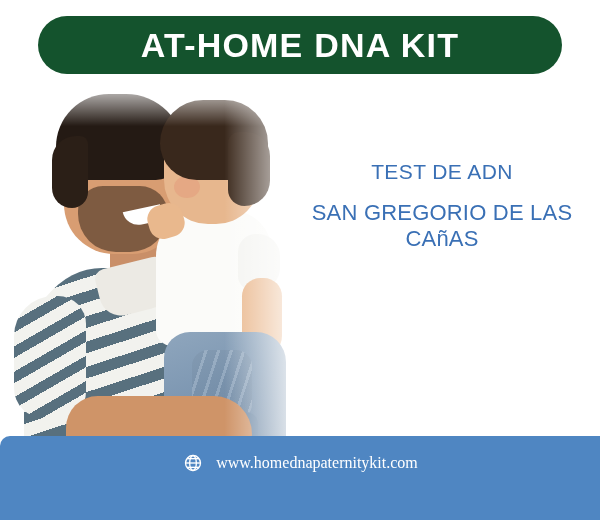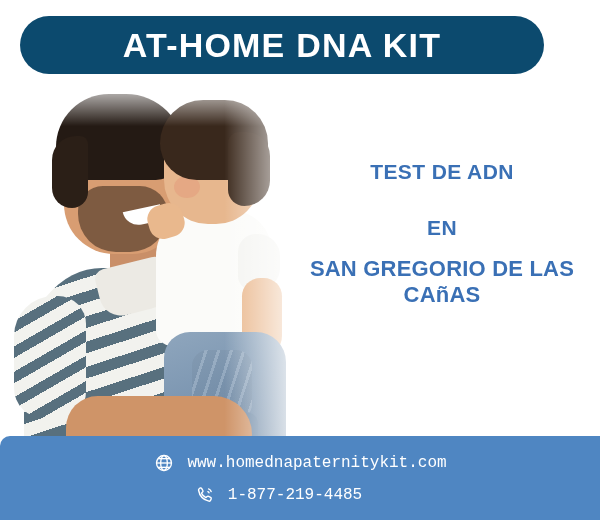--- a/index.html
+++ b/index.html
@@ -17,25 +17,25 @@
     position: relative;
     width: 600px;
     height: 520px;
     background: #ffffff;
     overflow: hidden;
   }
 
   
   .banner {
     position: absolute;
-    left: 20px;
+    left: 38px;
     top: 16px;
     width: 524px;
     height: 58px;
-    background: #0c4a6e;
+    background: #14532d;
     border-radius: 29px;
     display: flex;
     align-items: center;
     justify-content: center;
     box-sizing: border-box;
   }
   .banner-title {
     color: #ffffff;
     font-family: "Liberation Sans", sans-serif;
     font-size: 34px;
@@ -319,21 +319,21 @@
 
   
   .headings {
     position: absolute;
     left: 292px;
     top: 160px;
     width: 300px;
     text-align: center;
     color: #3a70b5;
     font-family: "Liberation Sans", sans-serif;
-    font-weight: bold;
+    font-weight: normal;
   }
   .heading-line1 {
     font-size: 21px;
     letter-spacing: 0.4px;
     line-height: 1.1;
   }
   .heading-line2 {
     font-size: 21px;
     letter-spacing: 0.4px;
     line-height: 1.1;
@@ -354,21 +354,21 @@
     width: 600px;
     height: 84px;
     background: #4f86c2;
     border-top-left-radius: 10px;
   }
   .footer-row {
     position: absolute;
     display: flex;
     justify-content: center;
     color: #ffffff;
-    font-family: Liberation Mono, monospace;
+    font-family: Liberation Serif, serif;
   }
   .footer-row-top {
     left: 0;
     top: 16px;
     width: 600px;
     gap: 14px;
   }
   .footer-row-bottom {
     left: 0;
     top: 48px;
@@ -436,21 +436,20 @@
       <div class="kid-hair-side"></div>
       <div class="kid-hand"></div>
 
       <div class="man-arm"></div>
     </div>
     <div class="photo-fade"></div>
   </div>
 
   <div class="headings">
     <div class="heading-line1">TEST DE ADN</div>
-    <div class="heading-line2">EN</div>
     <div class="heading-line3">SAN GREGORIO DE LAS CAñAS</div>
   </div>
 
   <div class="footer">
 
     <div class="footer-row footer-row-top">
       <div class="footer-item">
         <span class="footer-icon">
           <svg width="20" height="20" viewBox="0 0 24 24" fill="none" stroke="#ffffff" stroke-width="1.6">
             <circle cx="12" cy="12" r="9"></circle>
@@ -458,29 +457,19 @@
             <line x1="3" y1="12" x2="21" y2="12"></line>
             <line x1="4.6" y1="6.8" x2="19.4" y2="6.8"></line>
             <line x1="4.6" y1="17.2" x2="19.4" y2="17.2"></line>
           </svg>
         </span>
         <span class="footer-text">www.homednapaternitykit.com</span>
       </div>
     </div>
 
     <div class="footer-row footer-row-bottom">
-      <div class="footer-item">
-        <span class="footer-icon">
-          <svg width="20" height="20" viewBox="0 0 24 24" fill="none" stroke="#ffffff" stroke-width="1.7" stroke-linecap="round">
-            <path d="M6.2 3.6c.7-.3 1.5 0 1.9.7l1.3 2.3c.3.6.2 1.4-.3 1.9l-.9.9c-.2.2-.3.6-.1.9a11 11 0 0 0 4.6 4.6c.3.2.7.1.9-.1l.9-.9c.5-.5 1.3-.6 1.9-.3l2.3 1.3c.7.4 1 1.2.7 1.9l-.7 1.6c-.3.8-1.2 1.2-2 1A16.5 16.5 0 0 1 4.3 6.3c-.2-.8.2-1.7 1-2z"></path>
-            <path d="M16.3 4.7a5.2 5.2 0 0 1 3.1 3.1"></path>
-            <path d="M15.4 8.0a2.4 2.4 0 0 1 1.4 1.4"></path>
-          </svg>
-        </span>
-        <span class="footer-text">1-877-219-4485</span>
-      </div>
 
       <div class="footer-gap"></div>
 
     </div>
 
   </div>
 </div>
 
 </body></html>

